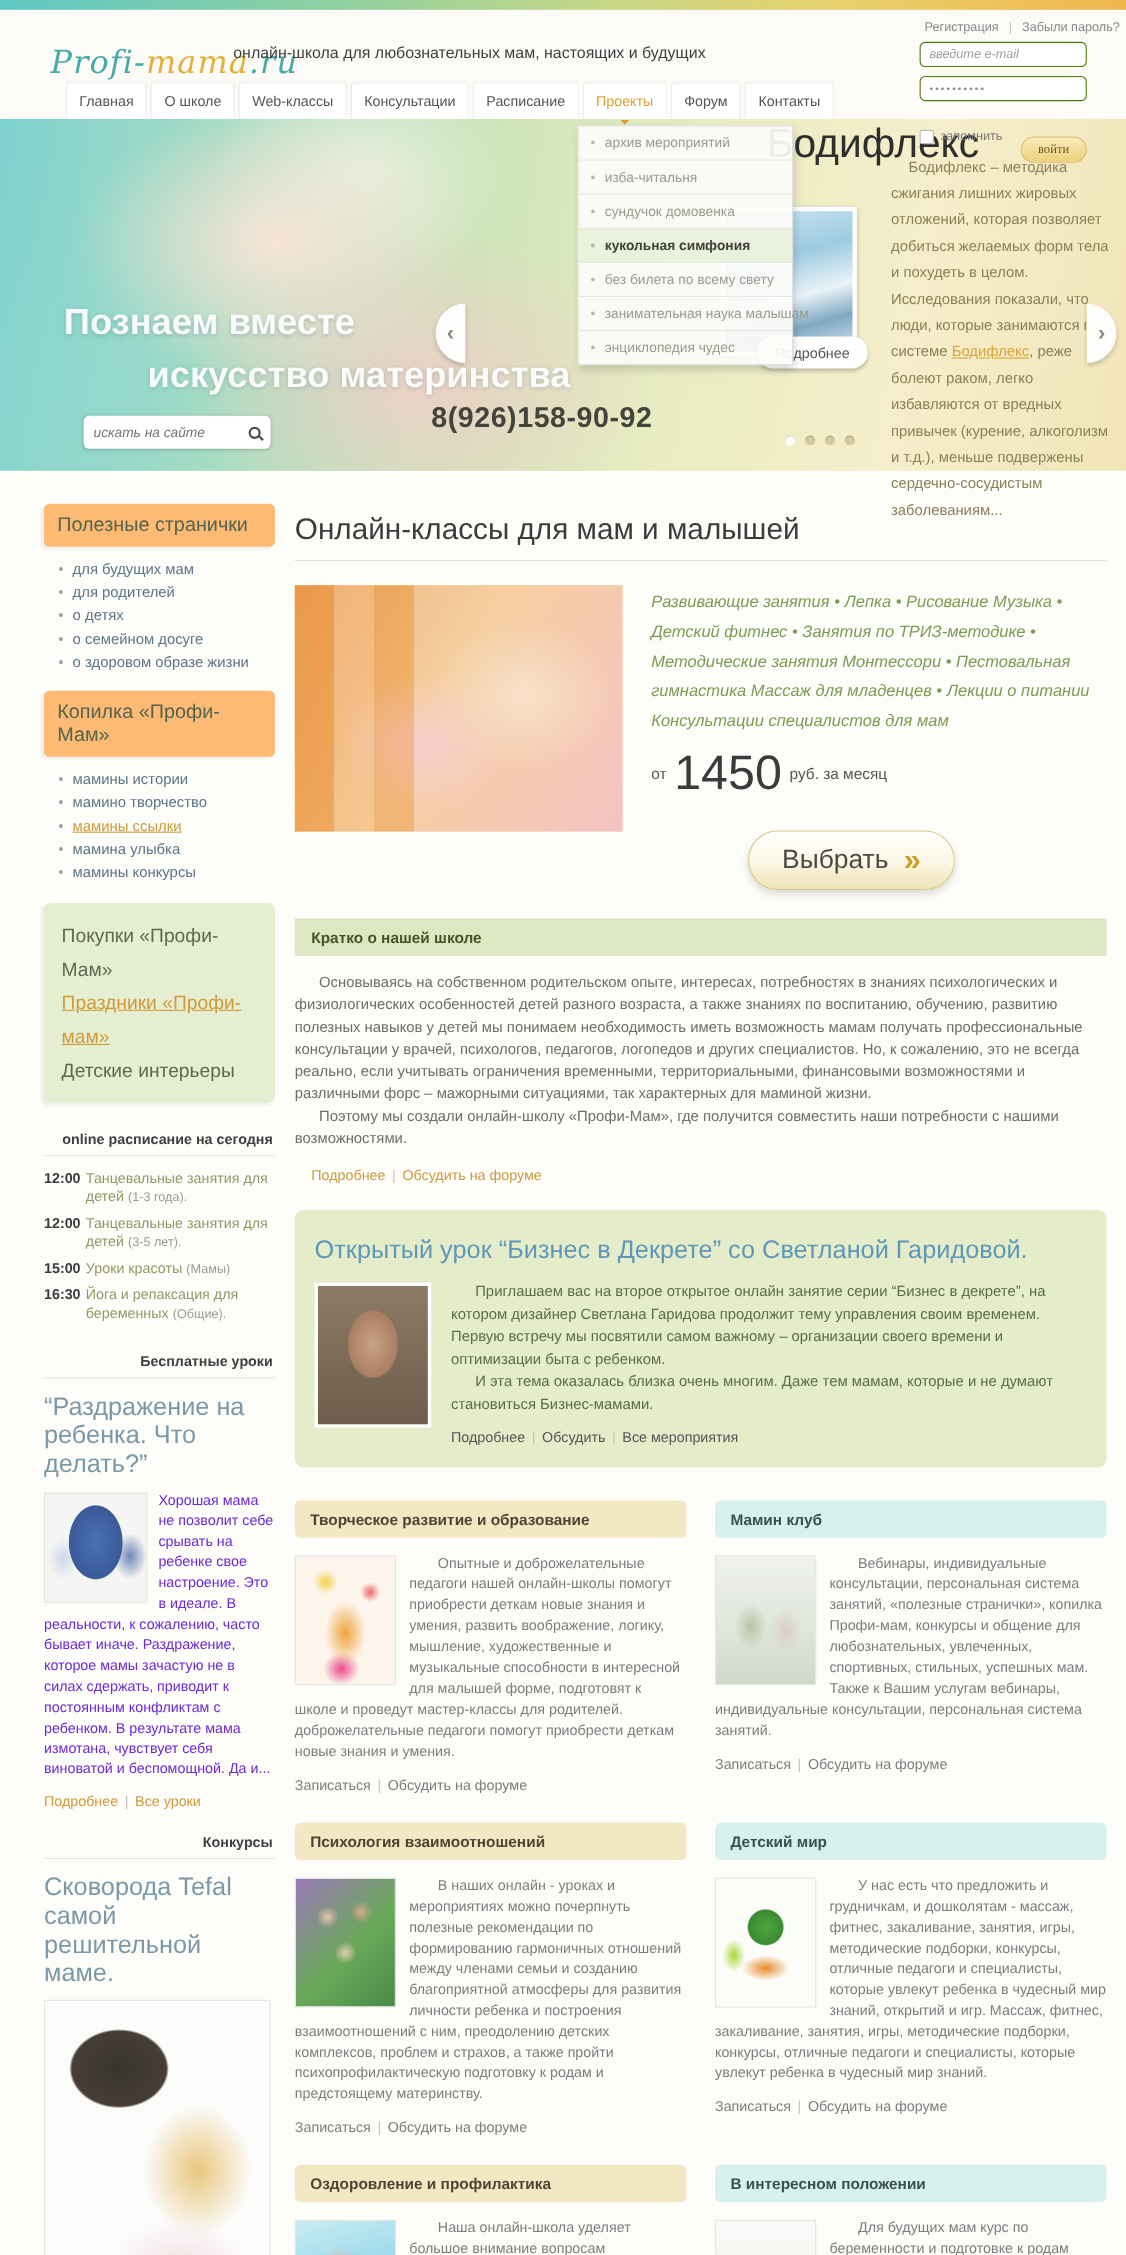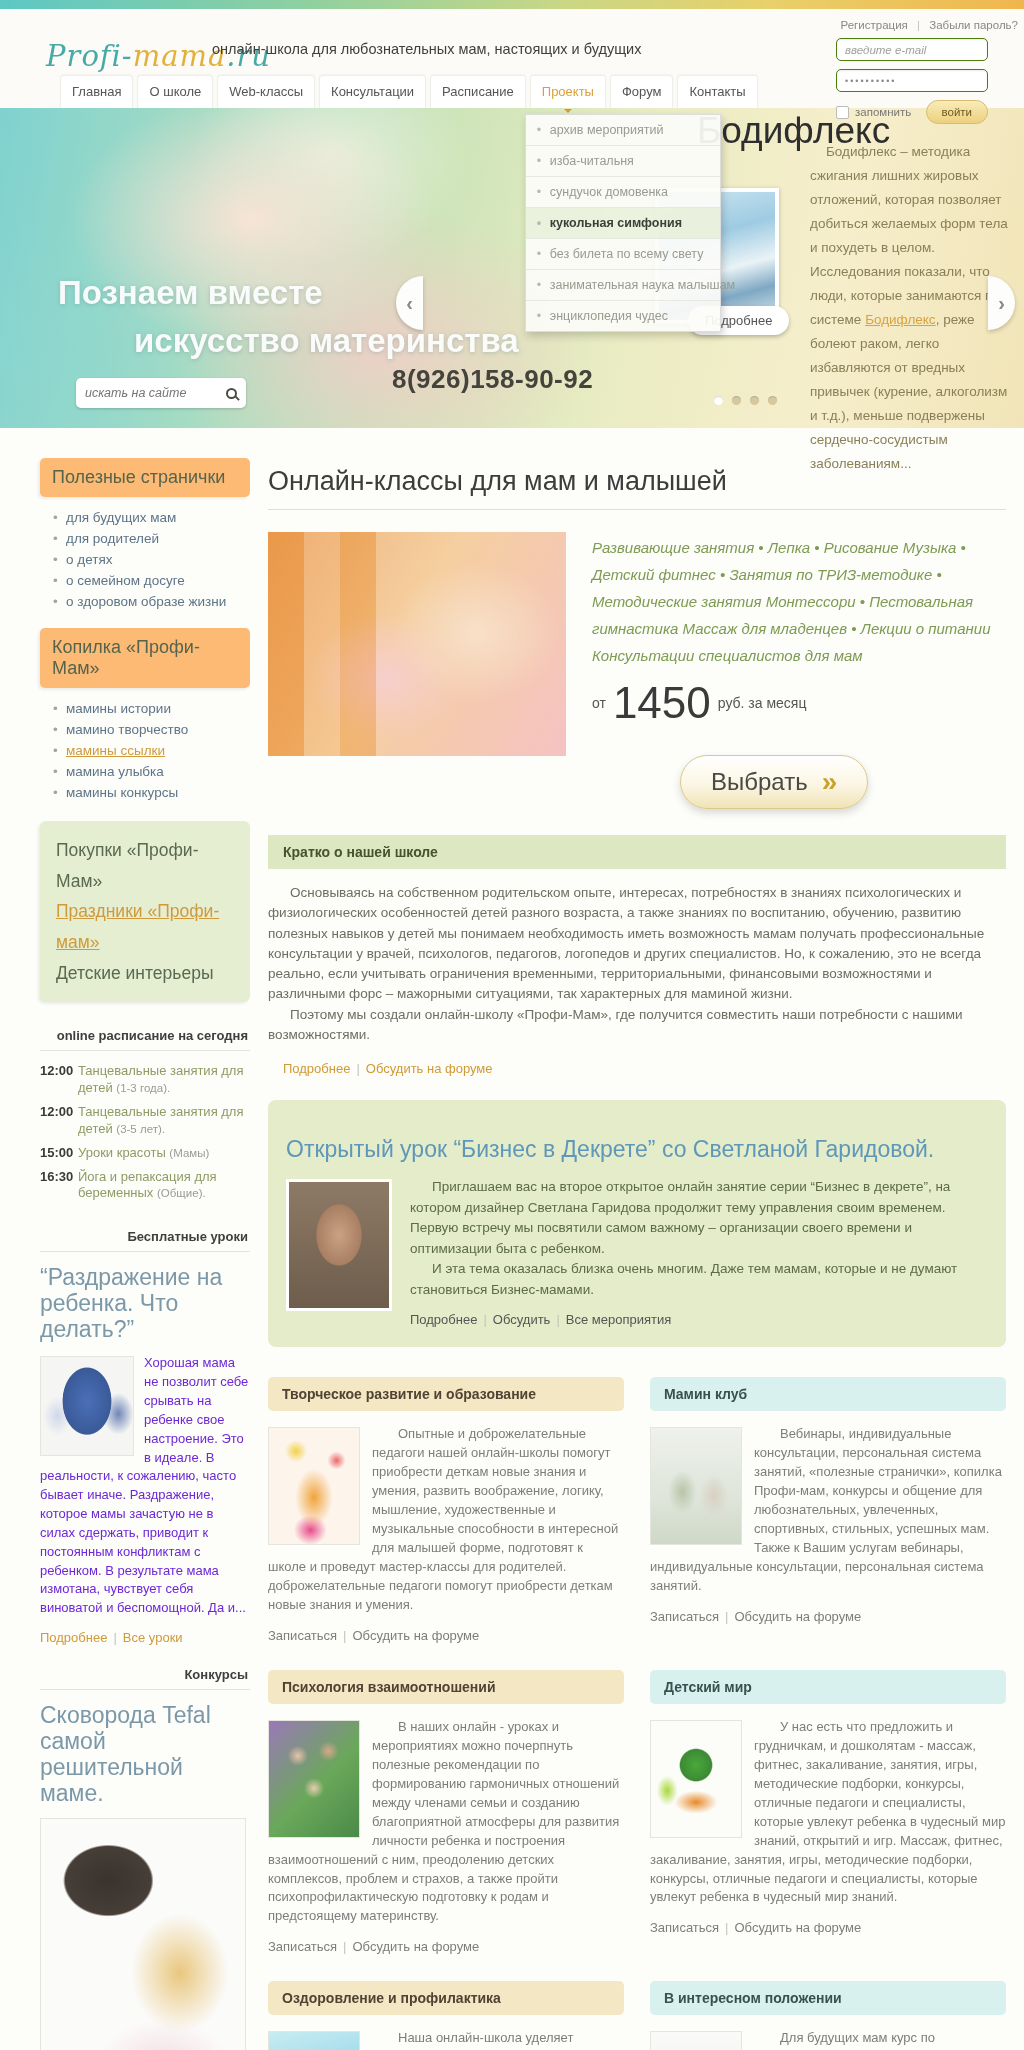--- a/index.html
+++ b/index.html
@@ -21,21 +21,21 @@
   .tagline { position:absolute; left:212px; top:32px; font-size:14.5px; color:#3f3f3f; white-space:nowrap; }
 
   .auth { position:absolute; right:36px; top:10px; width:152px; }
   .auth-links { font-size:11.5px; color:#888; white-space:nowrap; text-align:right; margin-bottom:7px; margin-right:-30px; }
   .auth-links a { color:#888; text-decoration:none; cursor:pointer; }
   .auth input { display:block; width:152px; height:23px; border:1px solid #4d7c0f; border-radius:5px; padding:0 8px; font-size:11.5px; margin-bottom:8px; background:#fff; box-shadow:inset 0 1px 2px rgba(0,0,0,.08); color:#8d8d85; font-family:"Liberation Sans",sans-serif; }
   .auth input::placeholder { font-style:italic; color:#a0a09a; }
   .auth input.pw { font-size:9px; letter-spacing:2px; color:#888; }
   .auth-row { display:flex; align-items:center; font-size:11.5px; color:#777; margin-top:2px; }
   .checkbox { width:13px; height:13px; border:1px solid #bbb; border-radius:2px; background:#fff; margin-right:6px; flex:none; cursor:pointer; }
-  .login-btn { margin-left:auto; background:linear-gradient(#f9ecb9,#ecd07e); border:1px solid #d9bd6d; border-radius:13px; padding:5px 15px; font-size:11.5px; color:#6f5a1e; cursor:pointer; font-family:Liberation Sans, sans-serif; }
+  .login-btn { margin-left:auto; background:linear-gradient(#f9ecb9,#ecd07e); border:1px solid #d9bd6d; border-radius:13px; padding:5px 15px; font-size:11.5px; color:#6f5a1e; cursor:pointer; font-family:Liberation Serif, serif;margin-top:24px; }
 
   nav { position:absolute; left:60px; bottom:0; display:flex; gap:4px; z-index:31; }
   .tab { position:relative; background:#fff; border:1px solid #efefea; border-bottom:none; border-radius:4px 4px 0 0; padding:8px 11px 9px; font-size:13px; color:#555; cursor:pointer; white-space:nowrap; box-shadow:0 -1px 2px rgba(0,0,0,.04); }
   .tab.active { color:#df9f33; }
   .tab.active > .tri { position:absolute; left:50%; bottom:-9px; margin-left:-4px; width:0; height:0; border:4px solid transparent; border-top-color:#d99a2b; }
 
   
   .dropdown { position:absolute; top:38px; left:-6px; width:196px; background:rgba(252,252,249,0.93); border:1px solid #ddd; box-shadow:2px 4px 8px rgba(0,0,0,.18); z-index:40; }
   .dd-item { position:relative; padding:8px 10px 8px 24px; font-size:12.5px; color:#9a9a90; border-bottom:1px solid #e8e8e2; cursor:pointer; white-space:nowrap; }
   .dd-item:last-child { border-bottom:none; }
@@ -123,21 +123,21 @@
   .price { color:#555; font-size:14px; display:flex; align-items:center; }
   .price .num { font-size:44px; color:#3a3a3a; margin:0 7px; line-height:1; }
   .choose-btn { display:inline-flex; align-items:center; gap:14px; margin:30px 0 0 88px; background:linear-gradient(#ffffff 0%,#fbf6e4 55%,#f0e3b6 100%); border:1px solid #d8c98c; border-radius:30px; padding:12px 30px; font-size:24px; color:#4a4a45; box-shadow:0 4px 8px rgba(0,0,0,.15); cursor:pointer; font-family:"Liberation Sans",sans-serif; }
   .choose-btn .chev { color:#c9a22a; font-size:28px; font-weight:bold; line-height:1; }
   .green-bar { background:#dde8c2; border-radius:0; padding:9px 15px; font-size:14px; font-weight:bold; color:#47532b; margin:6px 0 14px; }
   .about p { font-size:13.5px; line-height:1.5; color:#6e6e62; text-indent:22px; }
   .m-links { margin:16px 0 10px 15px; font-size:13px; }
   .news-box { background:#e4ecca; border-radius:8px; padding:14px 18px 20px; margin:24px 0 30px; }
   .news-top { display:flex; justify-content:space-between; align-items:center; font-size:12px; color:#85856f; border-bottom:1px solid #d4ddb4; padding-bottom:8px; }
   .news-top .lbl { font-weight:bold; color:#3e3e32; font-size:13px; }
-  .news-title { font-size:23px; color:#5e97b8; font-weight:normal; margin:22px 0 14px; }
+  .news-title { font-size:23px; color:#5e97b8; font-weight:normal; margin:9px 0 14px; }
   .news-ph { float:left; width:106px; height:132px; margin:2px 18px 4px 0; border:3px solid #fff;
      background: radial-gradient(ellipse 34px 46px at 50% 42%, #caa284, #a87f62 65%, rgba(168,127,98,0) 68%), linear-gradient(#8d7a66,#6e5d4c); }
   .news-body p { font-size:13.5px; line-height:1.52; color:#5d6b49; }
   .news-body p.ind { text-indent:22px; }
   .news-links { margin:12px 0 0 102px; font-size:13px; }
 
   .cats { display:flex; flex-wrap:wrap; column-gap:26px; }
   .cat { width:calc(50% - 13px); margin-bottom:24px; }
   .cat-head { border-radius:5px; padding:9px 14px; font-size:14px; font-weight:bold; }
   .cat-head.tan { background:#f4e7c3; color:#4f4433; }

